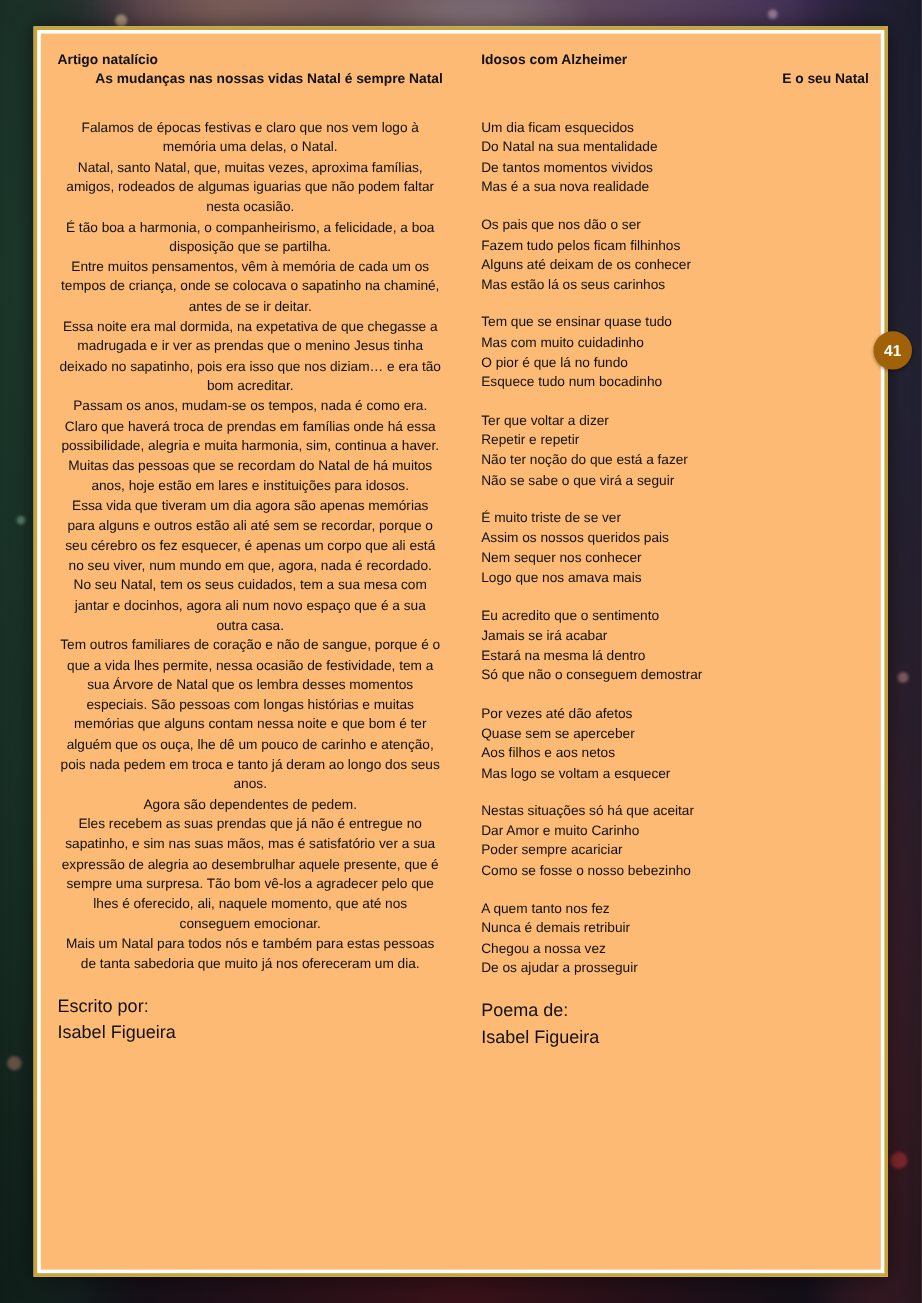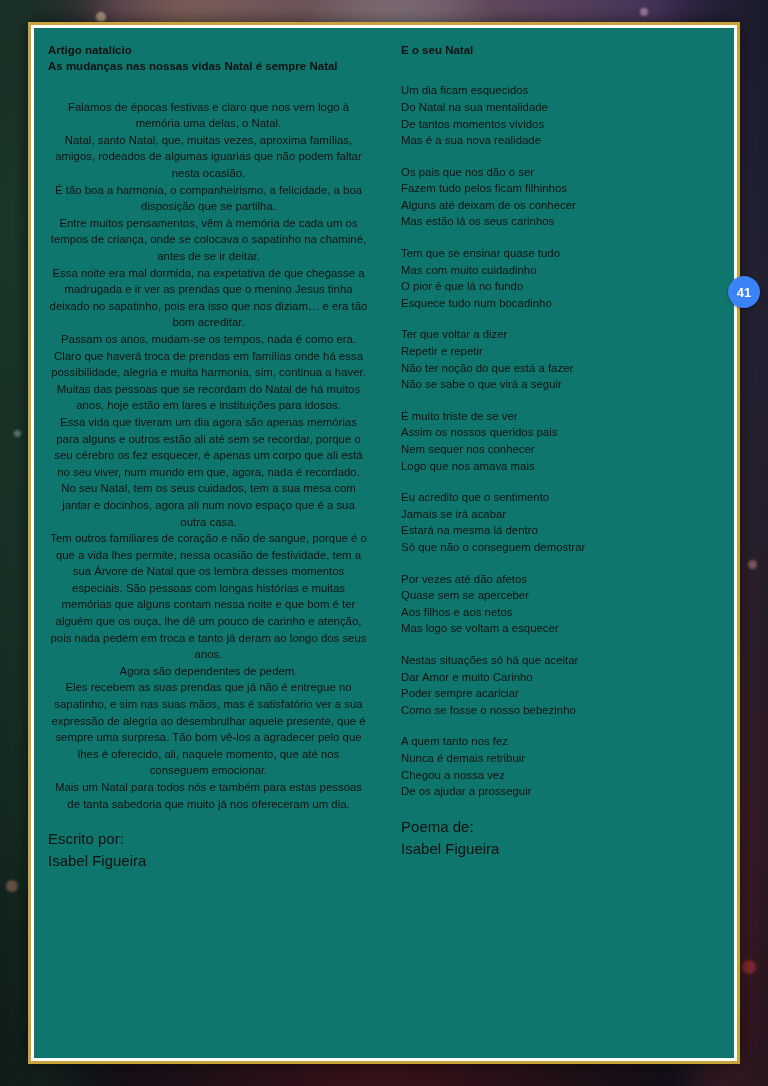--- a/index.html
+++ b/index.html
@@ -62,21 +62,21 @@
     width: 712px;
     height: 1042px;
     border: 3px solid #c8a43a;
     background: #ffffff;
     box-sizing: border-box;
     box-shadow: 0 0 18px rgba(0,0,0,0.55);
   }
   .sheet {
     position: absolute;
     inset: 3px;
-    background: #0f766e;
+    background: #fdba74;
     overflow: hidden;
   }
 
   .columns {
     position: absolute;
     left: 14px;
     right: 10px;
     top: 14px;
     display: flex;
     gap: 22px;
@@ -94,20 +94,21 @@
     color: #111111;
     line-height: 1.42;
     margin: 0;
   }
   .doc-subtitle {
     font-size: 11.5px;
     font-weight: bold;
     color: #111111;
     line-height: 1.42;
     margin: 0 0 8px 0;
+    text-align: right;
   }
 
   .para {
     font-size: 11.4px;
     color: #111111;
     line-height: 1.455;
     margin: 0;
     text-align: center;
   }
   .para + .para { margin-top: 0px; }
@@ -131,21 +132,21 @@
   }
 
   
   .page-badge {
     position: absolute;
     right: 8px;
     top: 276px;
     width: 32px;
     height: 32px;
     border-radius: 50%;
-    background: #3b82f6;
+    background: #a16207;
     color: #ffffff;
     font-size: 13px;
     font-weight: bold;
     display: flex;
     align-items: center;
     justify-content: center;
     box-shadow: 0 1px 3px rgba(0,0,0,0.45);
   }
 </style>
 </head>
@@ -188,20 +189,21 @@
           <p class="para">Tem outros familiares de coração e não de sangue, porque é o que a vida lhes permite, nessa ocasião de festividade, tem a sua Árvore de Natal que os lembra desses momentos especiais. São pessoas com longas histórias e muitas memórias que alguns contam nessa noite e que bom é ter alguém que os ouça, lhe dê um pouco de carinho e atenção, pois nada pedem em troca e tanto já deram ao longo dos seus anos.</p>
           <p class="para">Agora são dependentes de pedem.</p>
           <p class="para">Eles recebem as suas prendas que já não é entregue no sapatinho, e sim nas suas mãos, mas é satisfatório ver a sua expressão de alegria ao desembrulhar aquele presente, que é sempre uma surpresa. Tão bom vê-los a agradecer pelo que lhes é oferecido, ali, naquele momento, que até nos conseguem emocionar.</p>
           <p class="para">Mais um Natal para todos nós e também para estas pessoas de tanta sabedoria que muito já nos ofereceram um dia.</p>
 
           <div class="signature-block">Escrito por:
 Isabel Figueira</div>
         </div>
 
         <div class="col col-right">
+          <h1 class="doc-title">Idosos com Alzheimer</h1>
           <h2 class="doc-subtitle">E o seu Natal</h2>
 
           <div class="spacer-line"></div>
 
           <div class="stanza">Um dia ficam esquecidos
 Do Natal na sua mentalidade
 De tantos momentos vividos
 Mas é a sua nova realidade</div>
           <div class="stanza">Os pais que nos dão o ser
 Fazem tudo pelos ficam filhinhos

